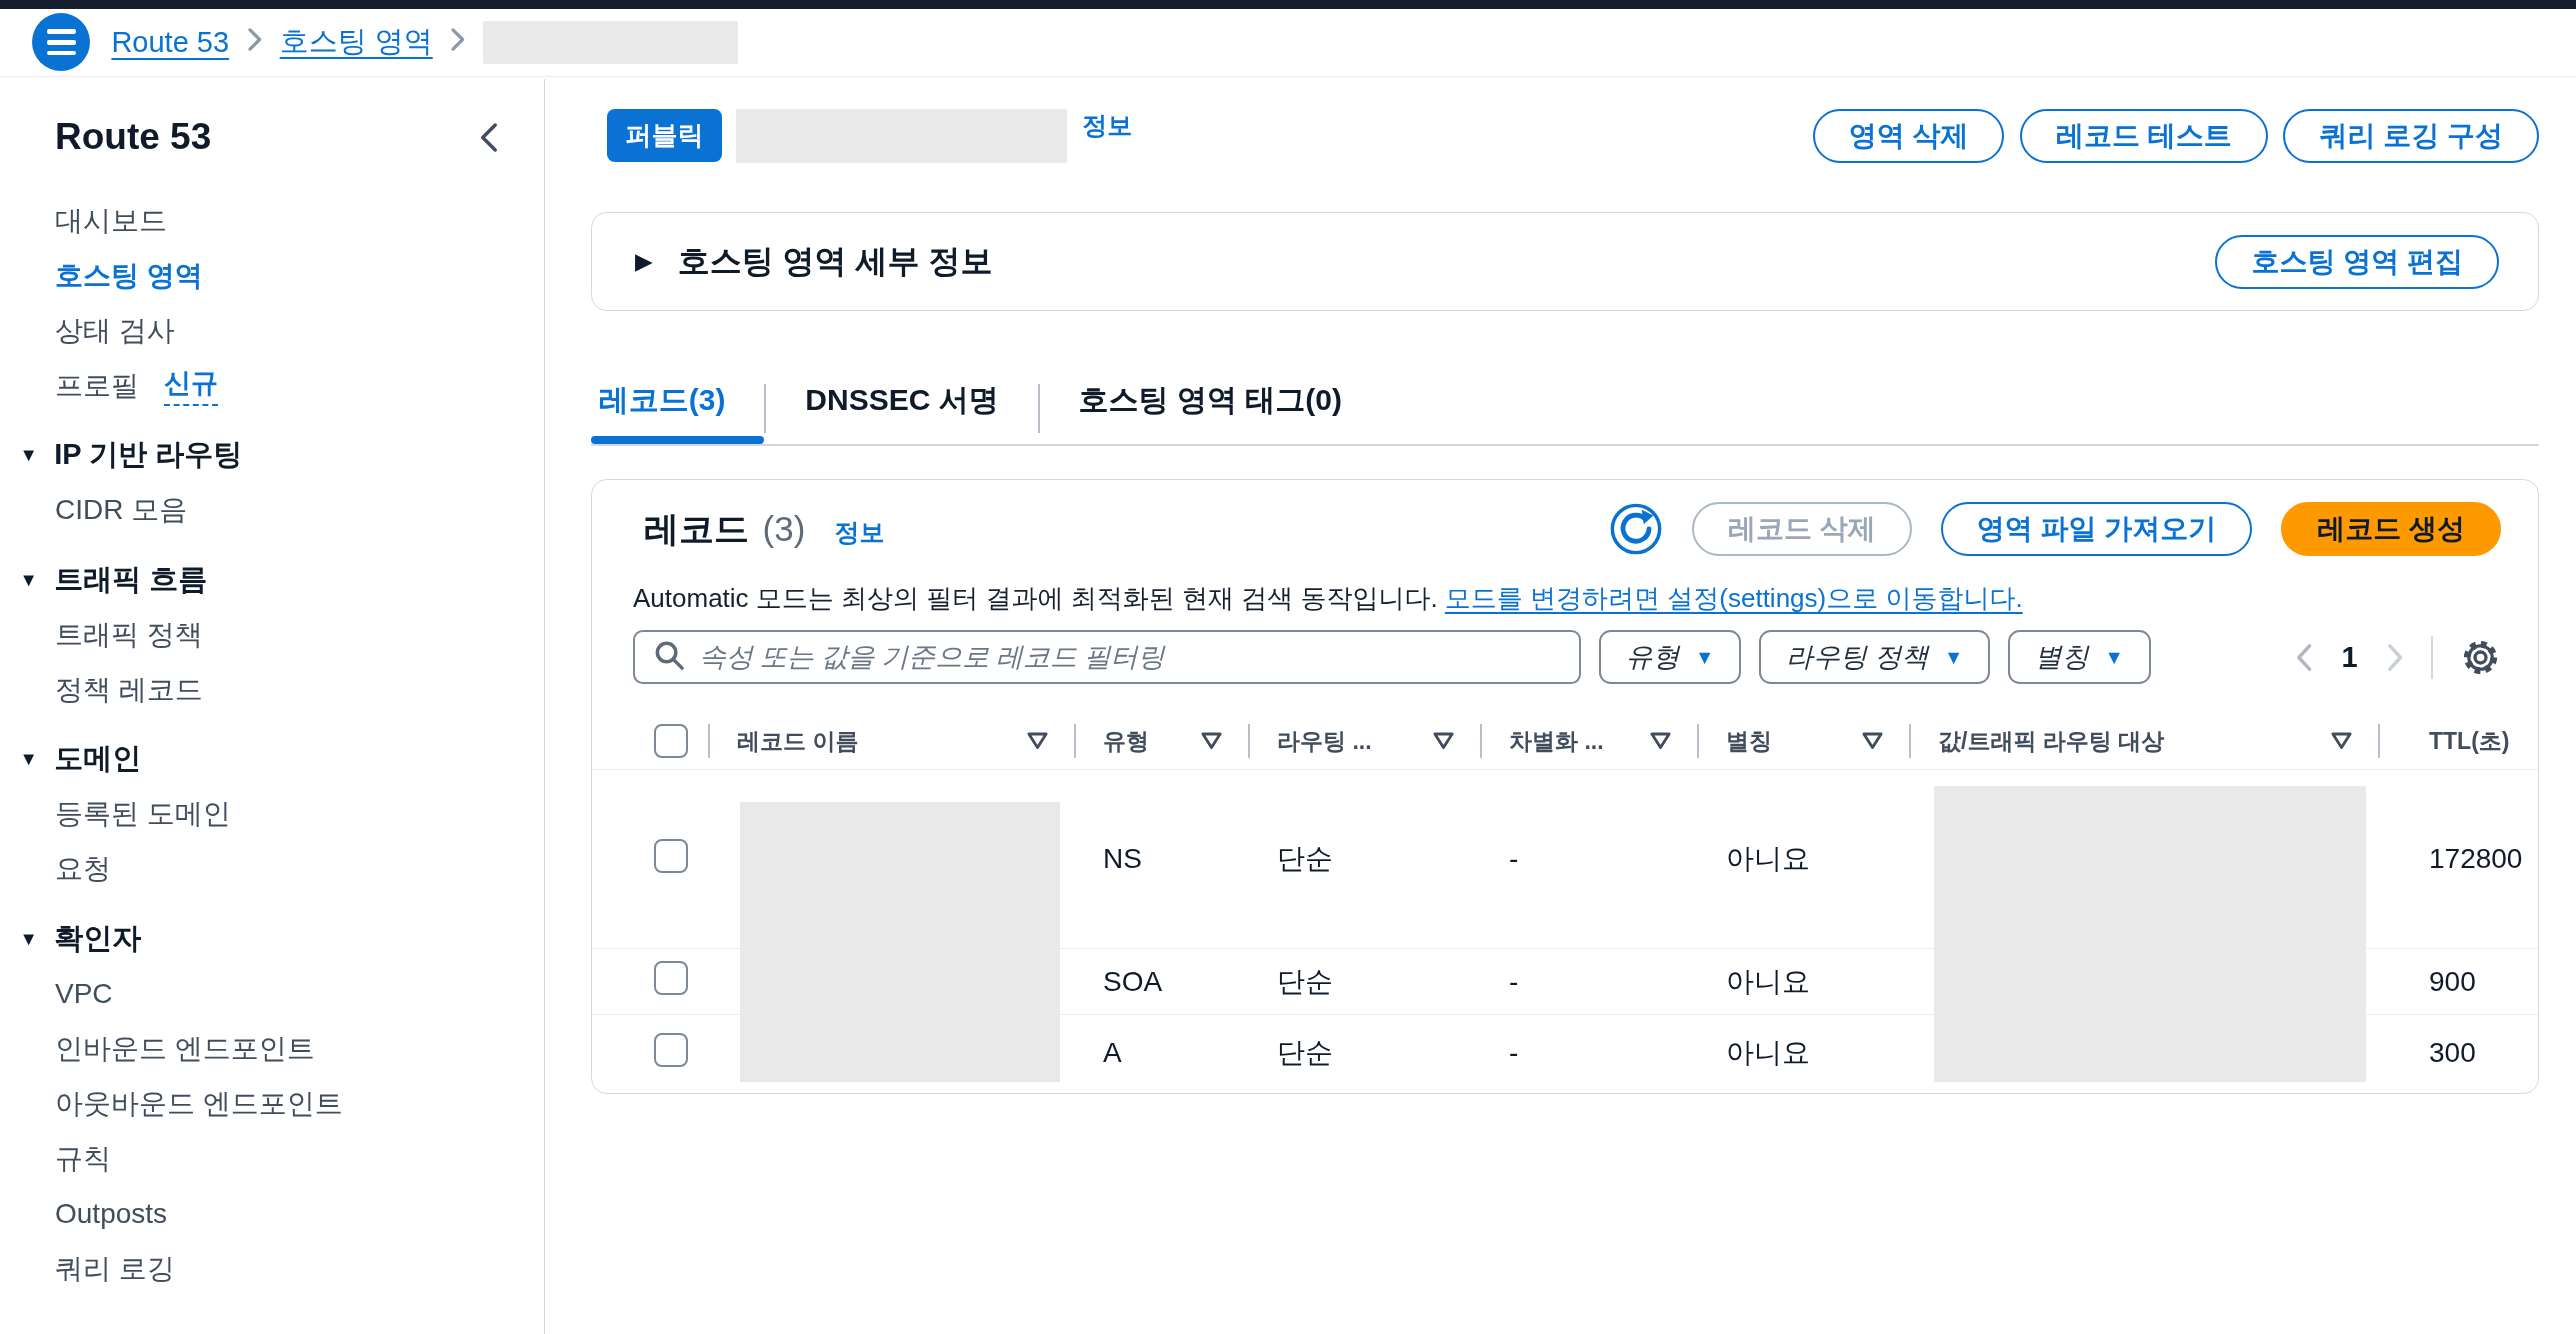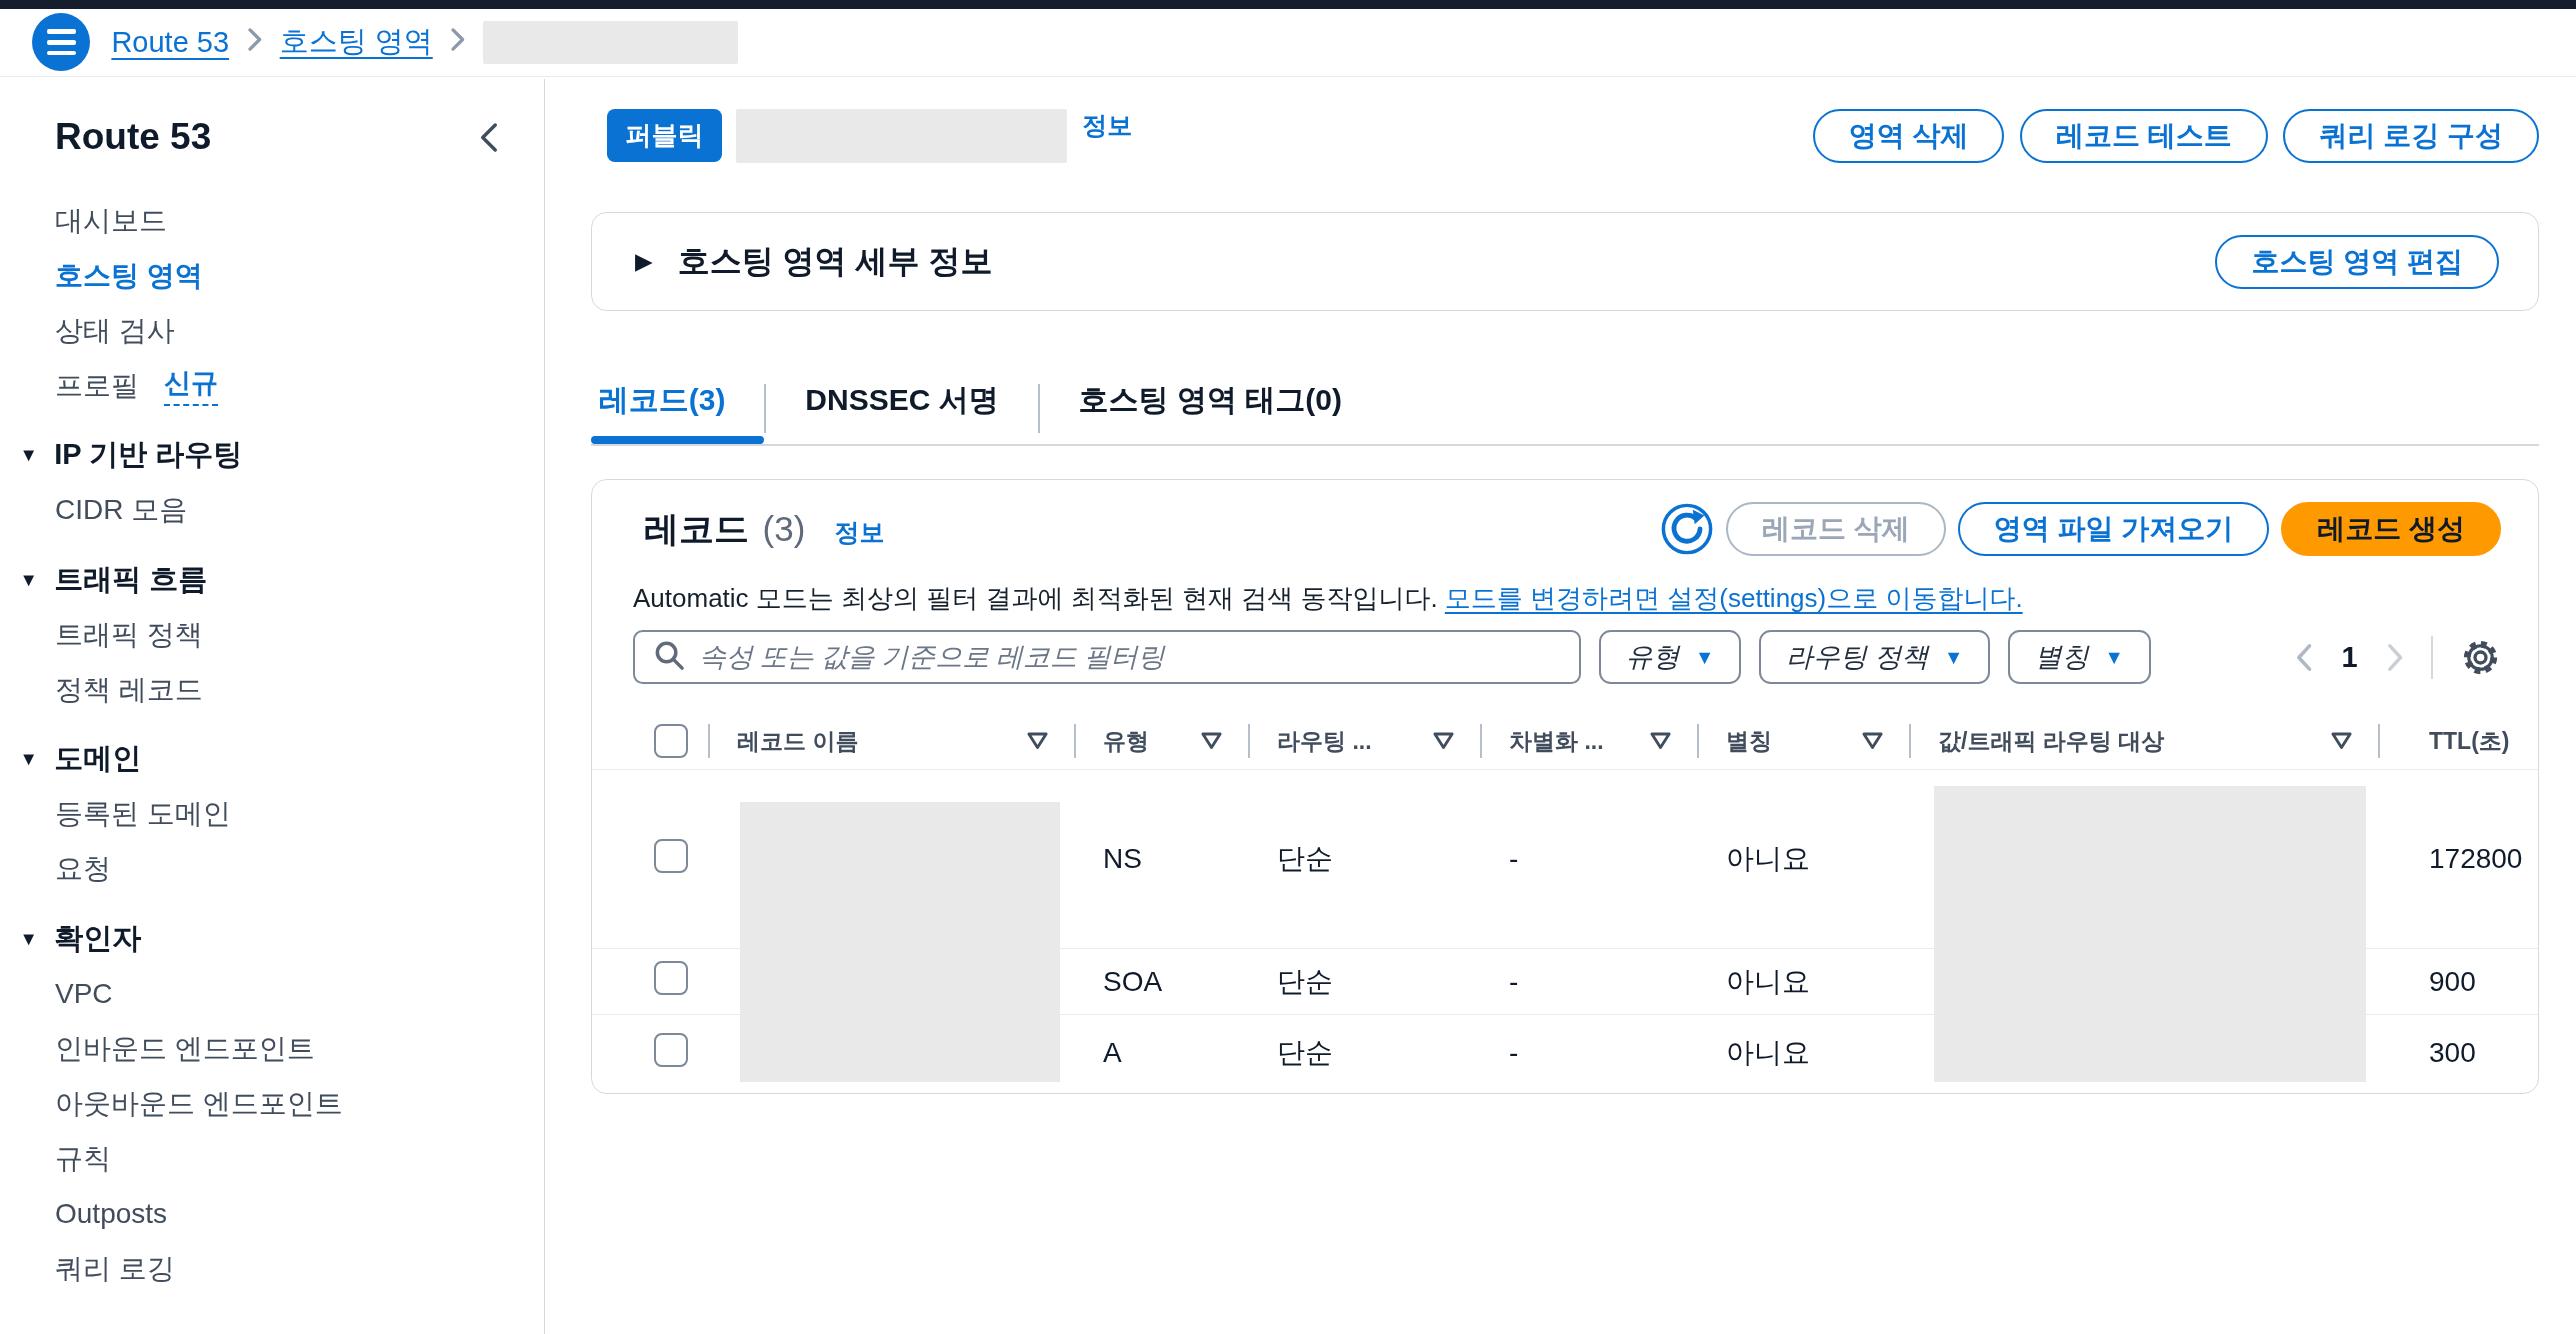--- a/index.html
+++ b/index.html
@@ -70,21 +70,21 @@
     border-radius:3.9px; background:#0972d3; }
   .tab-sep { width:1.9px; height:49px; background:#b6bec9; align-self:center; }
 
   
   .records-card { position:absolute; top:479px; left:591px; width:1948px; height:615px;
     border:1.9px solid #d5d9dd; border-radius:15.6px; background:#fff; }
   .rc-head { position:absolute; top:21.4px; left:52px; right:37px; height:56px; display:flex; align-items:center; }
   .rc-title-group { display:flex; align-items:baseline; gap:13.6px; }
   .rc-title { font-size:35px; font-weight:700; }
   .rc-count { font-size:35px; color:#5f6b7a; }
-  .rc-actions { margin-left:auto; display:flex; align-items:center; gap:12px; }
+  .rc-actions { margin-left:auto; display:flex; align-items:center; gap:29px; }
   .icon-btn { width:54px; height:54px; border:none; background:none; cursor:pointer;
     display:flex; align-items:center; justify-content:center; }
   .rc-desc { position:absolute; top:101px; left:41px; font-size:26px; color:#16212e; }
   .desc-link { color:#0972d3; text-decoration:underline; text-underline-offset:4.9px; cursor:pointer; }
 
   .rc-filter { position:absolute; top:148px; left:41px; right:35px; height:58px; display:flex; align-items:center; }
   .search-box { width:948px; height:54px; border:2.9px solid #7d8998; border-radius:9.7px;
     display:flex; align-items:center; padding:0 17.5px; gap:13.6px; background:#fff; }
   .search-box input { border:none; outline:none; flex:1; font-size:27px; font-style:italic;
     color:#000000; font-family:Liberation Serif, serif; background:transparent; }

